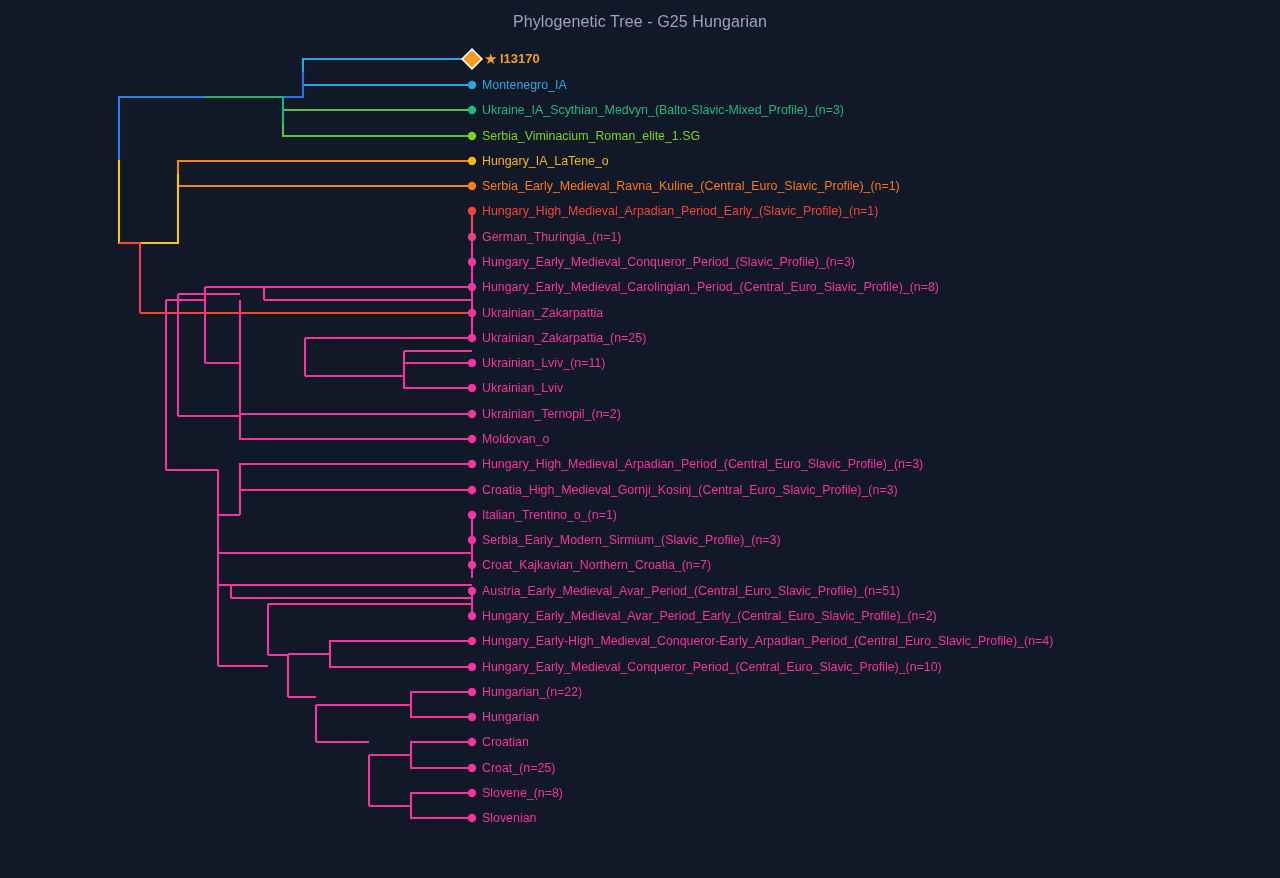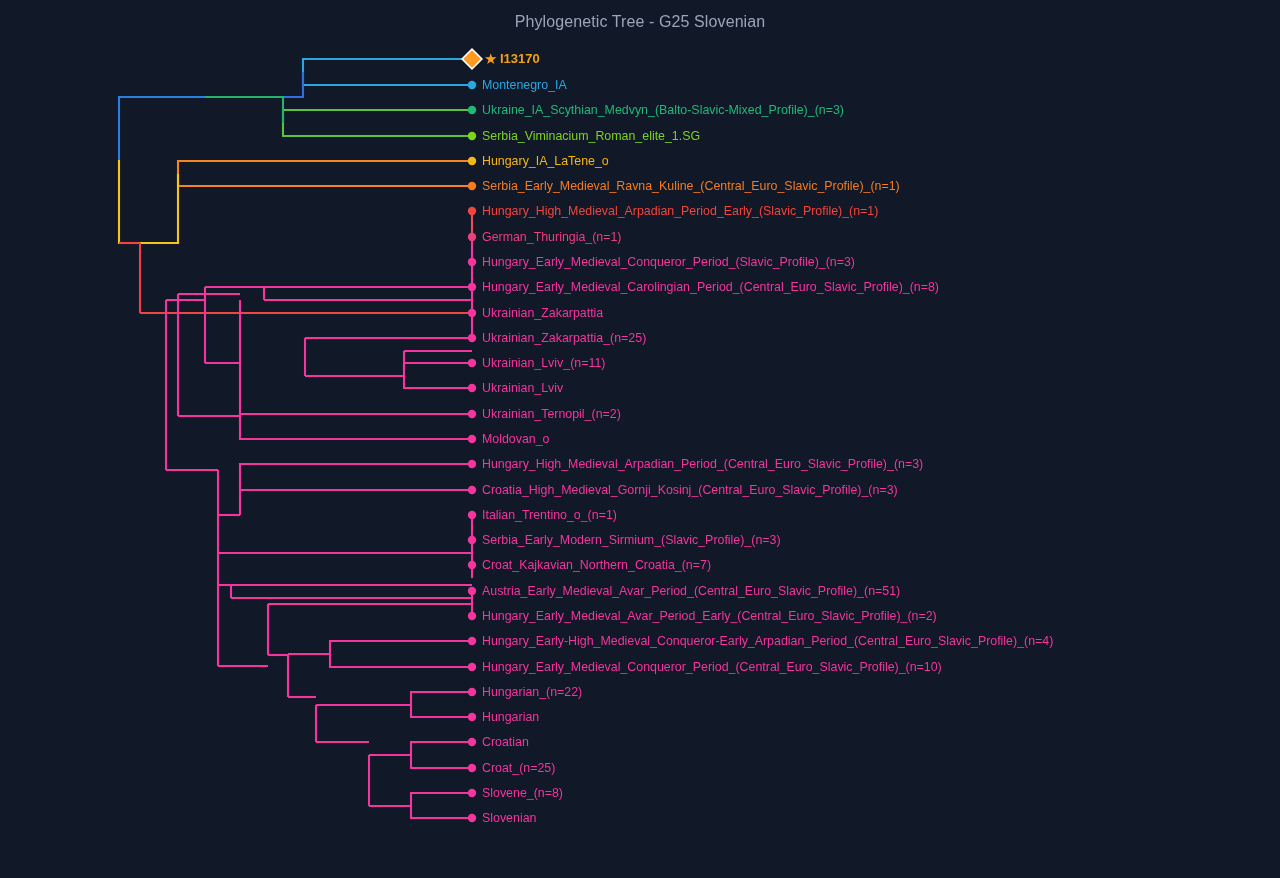--- a/index.html
+++ b/index.html
@@ -56,21 +56,21 @@
     dominant-baseline: middle;
   }
   .hl-diamond { stroke: #ffffff; stroke-width: 1.6; }
   .hl-star { font-size: 15px; dominant-baseline: middle; }
 </style>
 </head>
 <body style="background: rgb(17, 24, 39);">
 
 <div id="plot-root">
 
-  <div id="chart-title">Phylogenetic Tree - G25 Slovenian</div>
+  <div id="chart-title">Phylogenetic Tree - G25 Hungarian</div>
 
   <svg id="tree-svg" width="1280" height="878" xmlns="http://www.w3.org/2000/svg">
 
     <g id="branches">
         <g>
           <path class="branch" d="M 472 59 L 303 59 L 303 85 L 472 85" stroke="#29a7e0"></path>
         </g>
         <path class="branch" d="M 205 97 L 303 97 L 303 72" stroke="#2f6fe0"></path>
         <g>
           <path class="branch" d="M 472 110 L 283 110 L 283 136 L 472 136" stroke="#5cc23a"></path>

